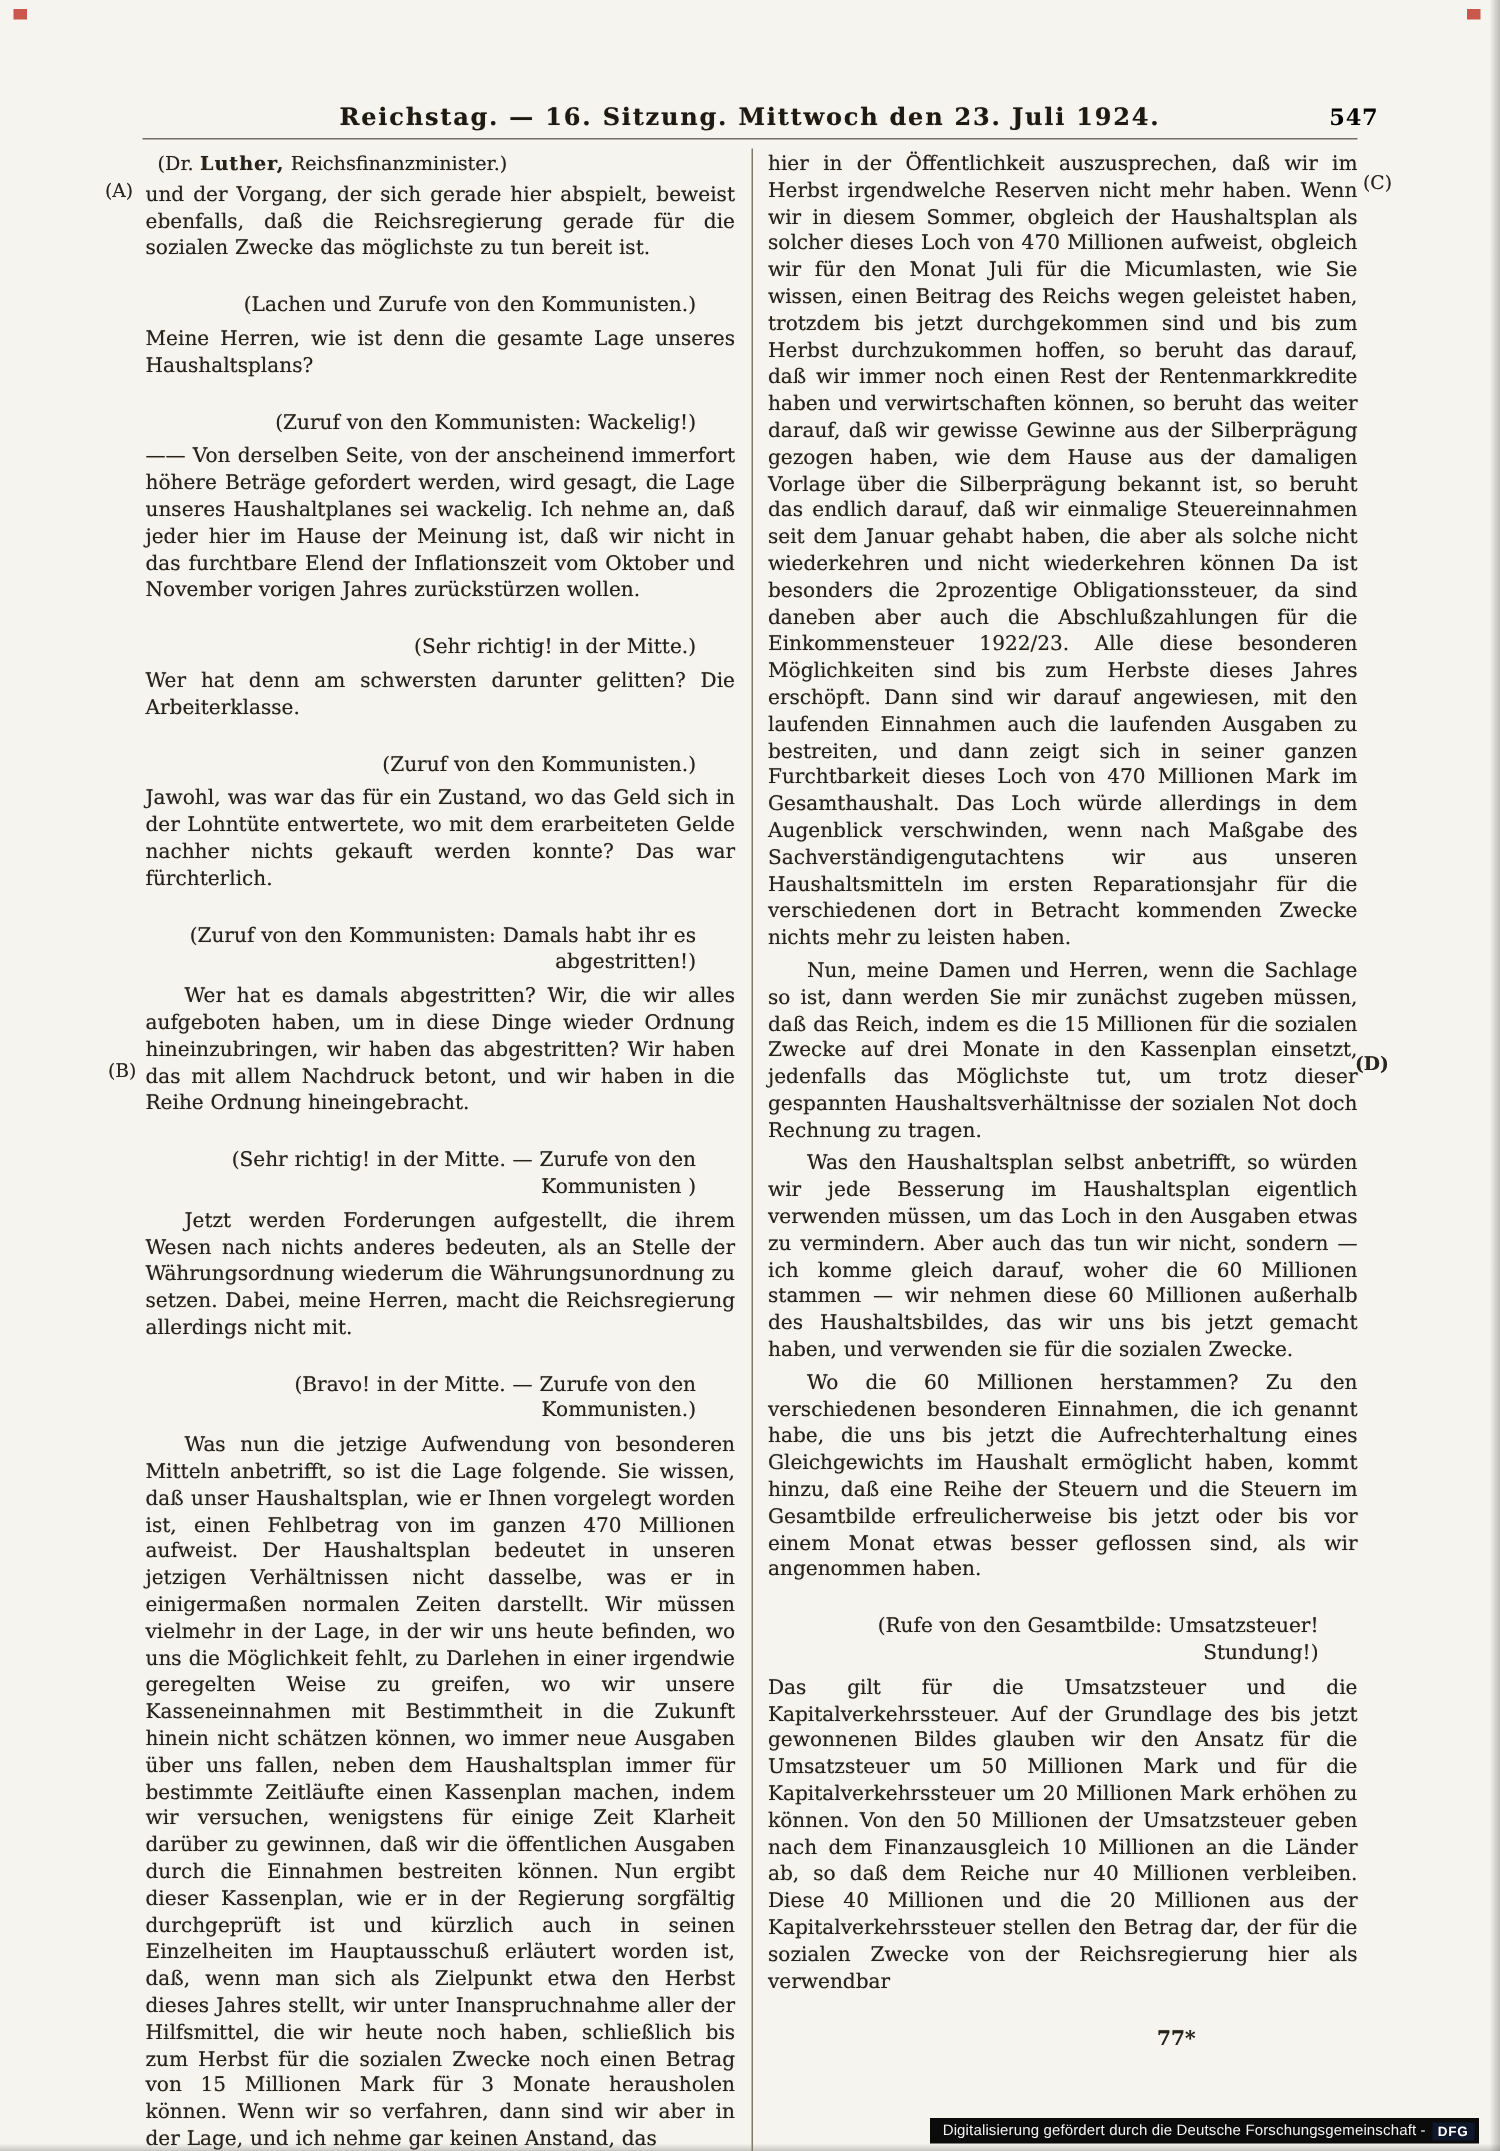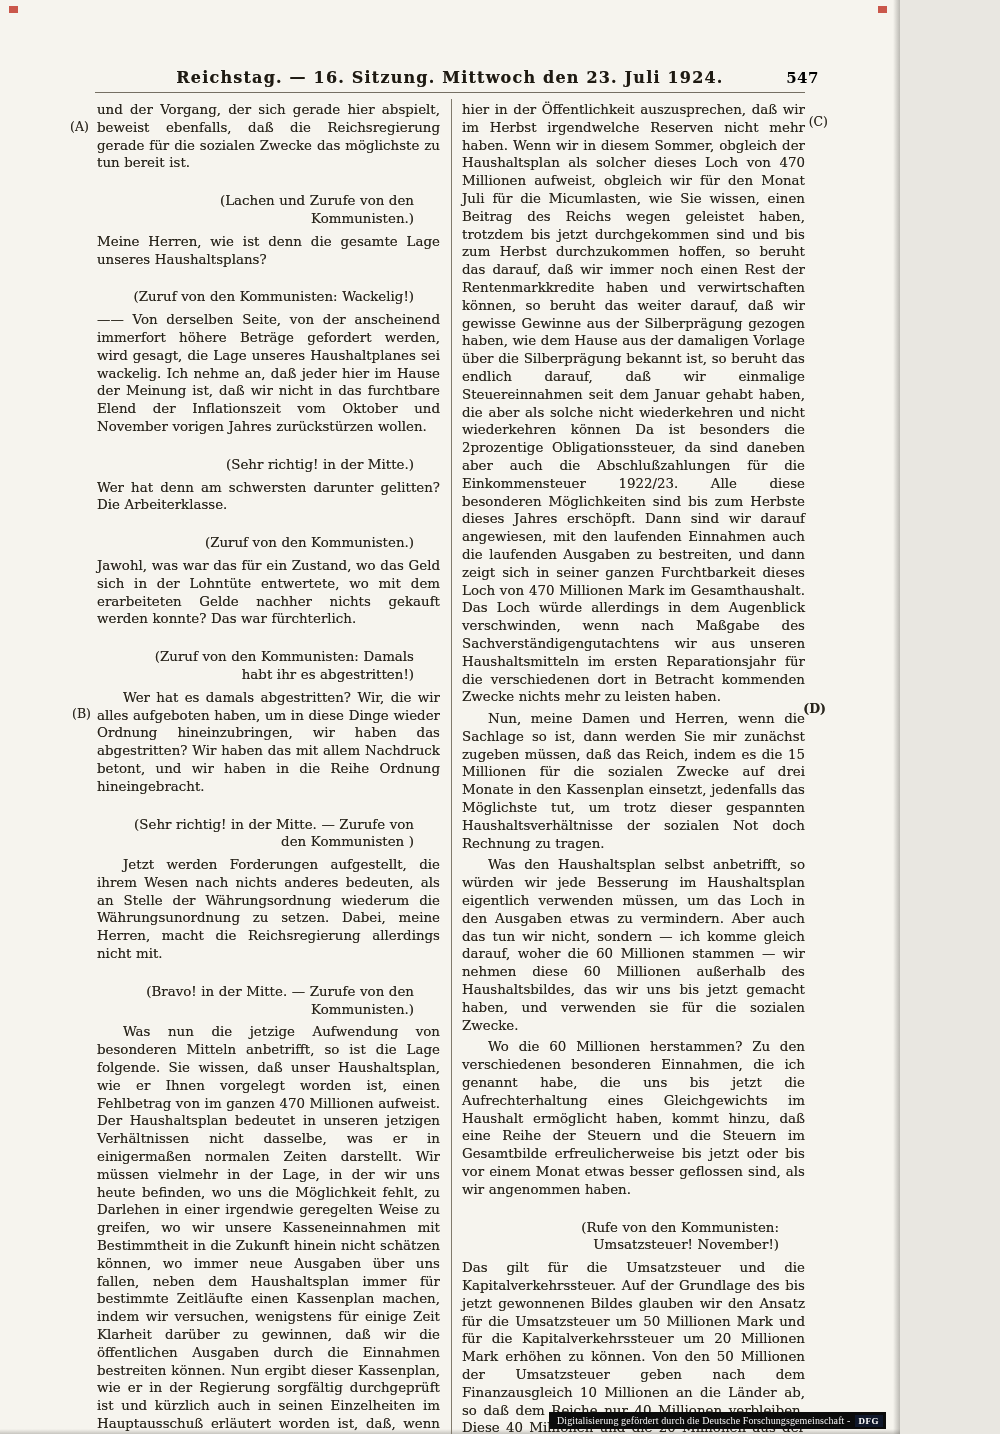--- a/index.html
+++ b/index.html
@@ -3,21 +3,21 @@
 <meta charset="utf-8">
 <style>
   html,body{margin:0;padding:0;}
   body{
     width:1000px;height:1434px;
     background:#e9e7e1;
     font-family:"DejaVu Serif","Liberation Serif",serif;
   }
   .scan{
     position:relative;
-    width:900px;height:1434px;
+    width:1000px;height:1434px;
     background:#f6f4ee;
     overflow:hidden;
     color:#262219;
   }
   
   .scan::after{
     content:'';position:absolute;right:0;top:0;bottom:0;width:7px;
     background:linear-gradient(to left, rgba(92,90,84,.38), rgba(92,90,84,0));
     pointer-events:none;
   }
@@ -104,21 +104,21 @@
 
   
   .dfg-bar{
     position:absolute;
     right:14px;bottom:5px;
     height:17px;
     background:#0b0b0b;
     color:#f4f4f4;
     display:flex;align-items:center;
     padding:0 3px 0 8px;
-    font-family:Liberation Serif, serif;
+    font-family:Liberation Sans, sans-serif;
     font-size:10px;
     letter-spacing:.1px;
     gap:4px;
   }
   .dfg-logo{
     background:#0f172a;
     color:#ffffff;
     font-weight:bold;
     font-size:9px;
     padding:1px 4px;
@@ -139,20 +139,23 @@
   </div>
 
   <div class="marker a">(A)</div>
   <div class="marker b">(B)</div>
   <div class="marker c">(C)</div>
   <div class="marker d">(D)</div>
 
   <div class="columns">
     <div class="rule"></div>
     <div class="column" id="left-col">
+      <div class="para speaker">
+        <span>(Dr. </span><span class="b">Luther,</span><span> Reichsfinanzminister.)</span>
+      </div>
     <div class="para cont">und der Vorgang, der sich gerade hier abspielt, beweist ebenfalls, daß die Reichsregierung gerade für die sozialen Zwecke das möglichste zu tun bereit ist.</div>
         <div class="para stage">(Lachen und Zurufe von den Kommunisten.)</div>
         <div class="para cont">Meine Herren, wie ist denn die gesamte Lage unseres Haushaltsplans?</div>
         <div class="para stage">(Zuruf von den Kommunisten: Wackelig!)</div>
         <div class="para cont">—— Von derselben Seite, von der anscheinend immerfort höhere Beträge gefordert werden, wird gesagt, die Lage unseres Haushaltplanes sei wackelig. Ich nehme an, daß jeder hier im Hause der Meinung ist, daß wir nicht in das furchtbare Elend der Inflationszeit vom Oktober und November vorigen Jahres zurückstürzen wollen.</div>
         <div class="para stage">(Sehr richtig! in der Mitte.)</div>
         <div class="para cont">Wer hat denn am schwersten darunter gelitten? Die Arbeiterklasse.</div>
         <div class="para stage">(Zuruf von den Kommunisten.)</div>
         <div class="para cont">Jawohl, was war das für ein Zustand, wo das Geld sich in der Lohntüte entwertete, wo mit dem erarbeiteten Gelde nachher nichts gekauft werden konnte? Das war fürchterlich.</div>
         <div class="para stage">(Zuruf von den Kommunisten: Damals habt ihr es abgestritten!)</div>
@@ -160,21 +163,21 @@
         <div class="para stage">(Sehr richtig! in der Mitte. — Zurufe von den Kommunisten )</div>
         <div class="para indent">Jetzt werden Forderungen aufgestellt, die ihrem Wesen nach nichts anderes bedeuten, als an Stelle der Währungsordnung wiederum die Währungsunordnung zu setzen. Dabei, meine Herren, macht die Reichsregierung allerdings nicht mit.</div>
         <div class="para stage">(Bravo! in der Mitte. — Zurufe von den Kommunisten.)</div>
         <div class="para indent">Was nun die jetzige Aufwendung von besonderen Mitteln anbetrifft, so ist die Lage folgende. Sie wissen, daß unser Haushaltsplan, wie er Ihnen vorgelegt worden ist, einen Fehlbetrag von im ganzen 470 Millionen aufweist. Der Haushaltsplan bedeutet in unseren jetzigen Verhältnissen nicht dasselbe, was er in einigermaßen normalen Zeiten darstellt. Wir müssen vielmehr in der Lage, in der wir uns heute befinden, wo uns die Möglichkeit fehlt, zu Darlehen in einer irgendwie geregelten Weise zu greifen, wo wir unsere Kasseneinnahmen mit Bestimmtheit in die Zukunft hinein nicht schätzen können, wo immer neue Ausgaben über uns fallen, neben dem Haushaltsplan immer für bestimmte Zeitläufte einen Kassenplan machen, indem wir versuchen, wenigstens für einige Zeit Klarheit darüber zu gewinnen, daß wir die öffentlichen Ausgaben durch die Einnahmen bestreiten können. Nun ergibt dieser Kassenplan, wie er in der Regierung sorgfältig durchgeprüft ist und kürzlich auch in seinen Einzelheiten im Hauptausschuß erläutert worden ist, daß, wenn man sich als Zielpunkt etwa den Herbst dieses Jahres stellt, wir unter Inanspruchnahme aller der Hilfsmittel, die wir heute noch haben, schließlich bis zum Herbst für die sozialen Zwecke noch einen Betrag von 15 Millionen Mark für 3 Monate herausholen können. Wenn wir so verfahren, dann sind wir aber in der Lage, und ich nehme gar keinen Anstand, das</div>
       </div>
     <div class="column" id="right-col">
         <div class="para cont">hier in der Öffentlichkeit auszusprechen, daß wir im Herbst irgendwelche Reserven nicht mehr haben. Wenn wir in diesem Sommer, obgleich der Haushaltsplan als solcher dieses Loch von 470 Millionen aufweist, obgleich wir für den Monat Juli für die Micumlasten, wie Sie wissen, einen Beitrag des Reichs wegen geleistet haben, trotzdem bis jetzt durchgekommen sind und bis zum Herbst durchzukommen hoffen, so beruht das darauf, daß wir immer noch einen Rest der Rentenmarkkredite haben und verwirtschaften können, so beruht das weiter darauf, daß wir gewisse Gewinne aus der Silberprägung gezogen haben, wie dem Hause aus der damaligen Vorlage über die Silberprägung bekannt ist, so beruht das endlich darauf, daß wir einmalige Steuereinnahmen seit dem Januar gehabt haben, die aber als solche nicht wiederkehren und nicht wiederkehren können Da ist besonders die 2prozentige Obligationssteuer, da sind daneben aber auch die Abschlußzahlungen für die Einkommensteuer 1922/23. Alle diese besonderen Möglichkeiten sind bis zum Herbste dieses Jahres erschöpft. Dann sind wir darauf angewiesen, mit den laufenden Einnahmen auch die laufenden Ausgaben zu bestreiten, und dann zeigt sich in seiner ganzen Furchtbarkeit dieses Loch von 470 Millionen Mark im Gesamthaushalt. Das Loch würde allerdings in dem Augenblick verschwinden, wenn nach Maßgabe des Sachverständigengutachtens wir aus unseren Haushaltsmitteln im ersten Reparationsjahr für die verschiedenen dort in Betracht kommenden Zwecke nichts mehr zu leisten haben.</div>
         <div class="para indent">Nun, meine Damen und Herren, wenn die Sachlage so ist, dann werden Sie mir zunächst zugeben müssen, daß das Reich, indem es die 15 Millionen für die sozialen Zwecke auf drei Monate in den Kassenplan einsetzt, jedenfalls das Möglichste tut, um trotz dieser gespannten Haushaltsverhältnisse der sozialen Not doch Rechnung zu tragen.</div>
         <div class="para indent">Was den Haushaltsplan selbst anbetrifft, so würden wir jede Besserung im Haushaltsplan eigentlich verwenden müssen, um das Loch in den Ausgaben etwas zu vermindern. Aber auch das tun wir nicht, sondern — ich komme gleich darauf, woher die 60 Millionen stammen — wir nehmen diese 60 Millionen außerhalb des Haushaltsbildes, das wir uns bis jetzt gemacht haben, und verwenden sie für die sozialen Zwecke.</div>
         <div class="para indent">Wo die 60 Millionen herstammen? Zu den verschiedenen besonderen Einnahmen, die ich genannt habe, die uns bis jetzt die Aufrechterhaltung eines Gleichgewichts im Haushalt ermöglicht haben, kommt hinzu, daß eine Reihe der Steuern und die Steuern im Gesamtbilde erfreulicherweise bis jetzt oder bis vor einem Monat etwas besser geflossen sind, als wir angenommen haben.</div>
-        <div class="para stage">(Rufe von den Kommunisten: Umsatzsteuer! November!)</div>
+        <div class="para stage">(Rufe von den Gesamtbilde: Umsatzsteuer! Stundung!)</div>
         <div class="para cont">Das gilt für die Umsatzsteuer und die Kapitalverkehrssteuer. Auf der Grundlage des bis jetzt gewonnenen Bildes glauben wir den Ansatz für die Umsatzsteuer um 50 Millionen Mark und für die Kapitalverkehrssteuer um 20 Millionen Mark erhöhen zu können. Von den 50 Millionen der Umsatzsteuer geben nach dem Finanzausgleich 10 Millionen an die Länder ab, so daß dem Reiche nur 40 Millionen verbleiben. Diese 40 Millionen und die 20 Millionen aus der Kapitalverkehrssteuer stellen den Betrag dar, der für die sozialen Zwecke von der Reichsregierung hier als verwendbar</div>
         <div class="para sig">77*</div>
       </div>
   </div>
 
   <div class="dfg-bar">
     <span>Digitalisierung gefördert durch die Deutsche Forschungsgemeinschaft -</span>
     <span class="dfg-logo">DFG</span>
   </div>
 

